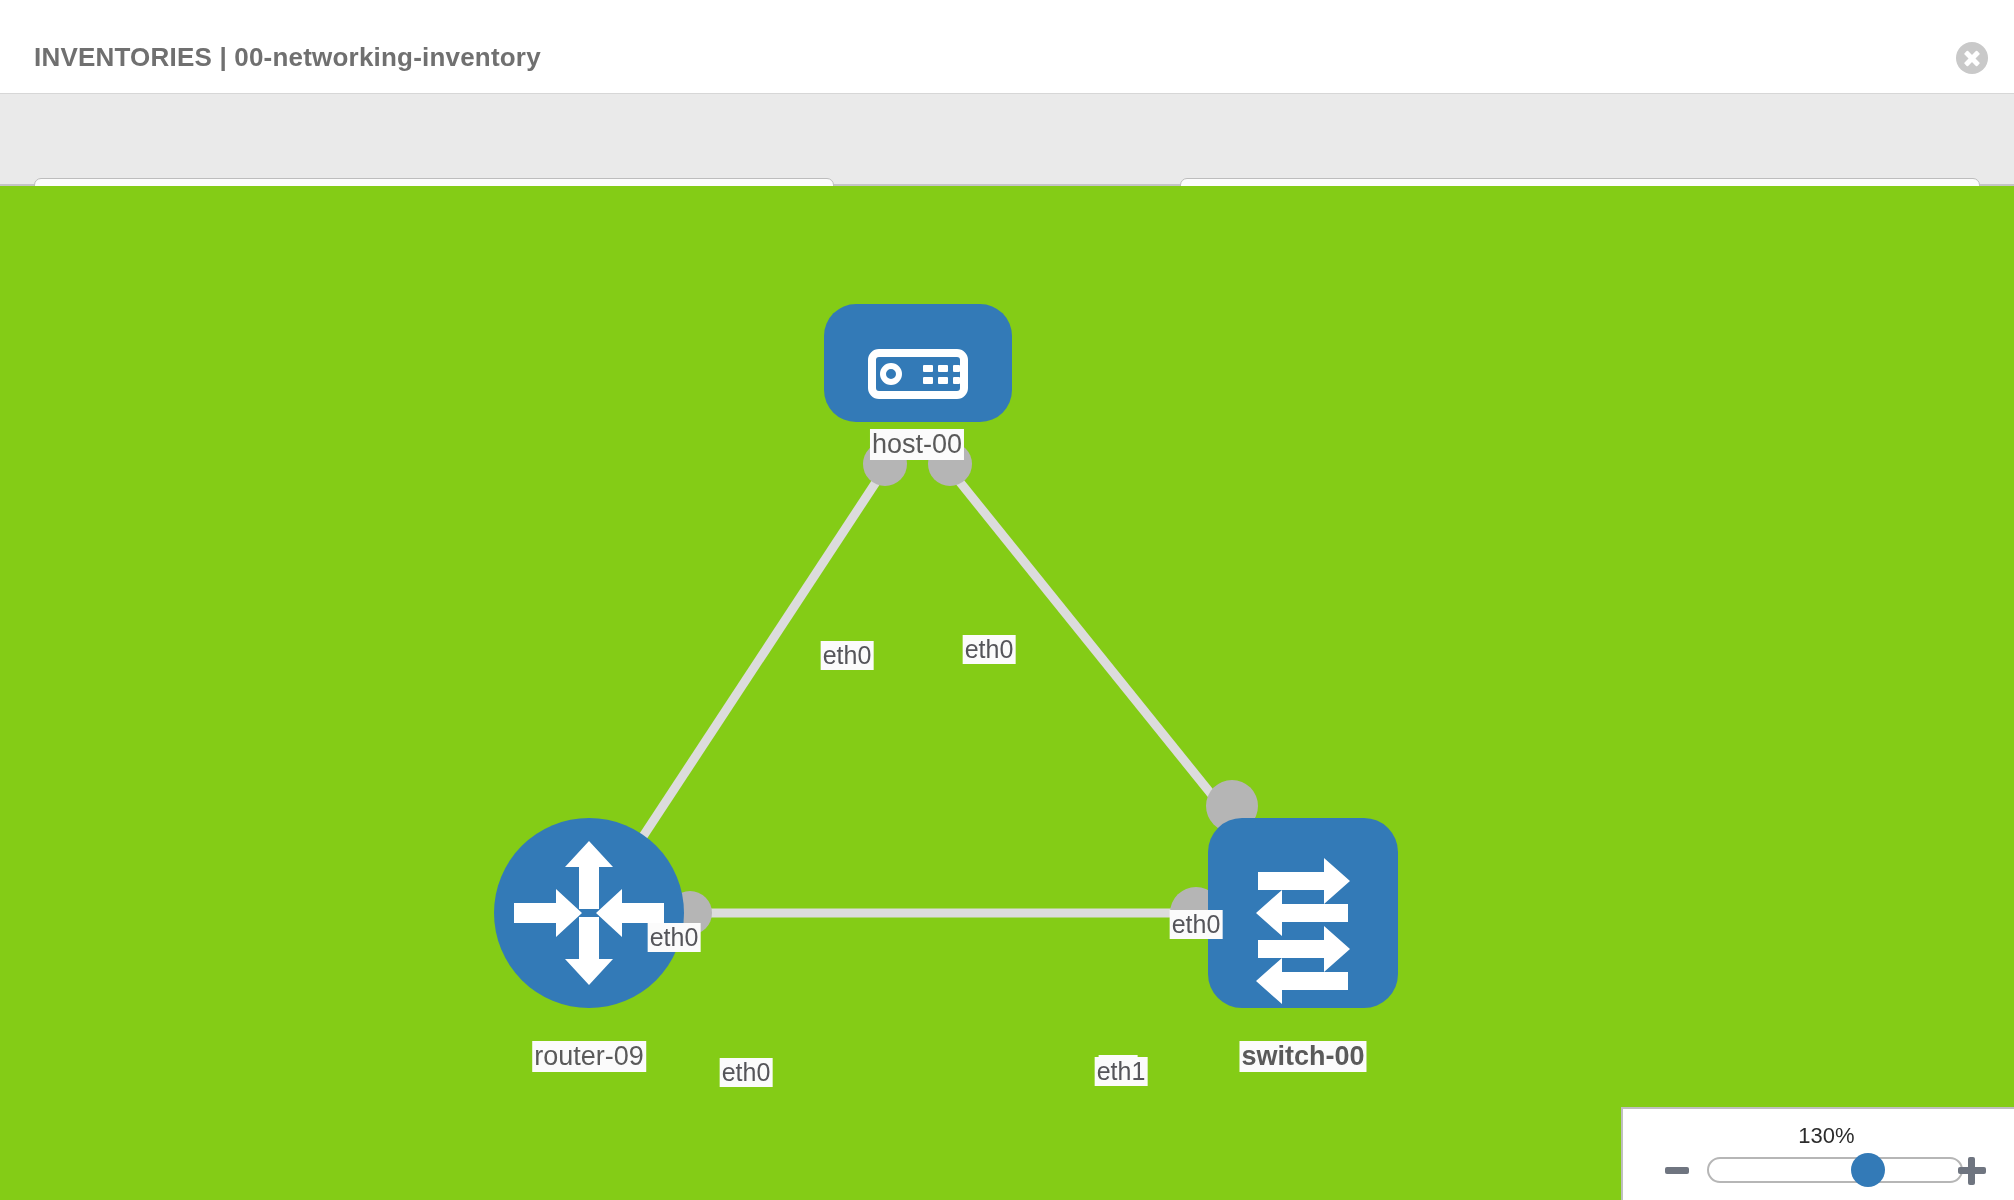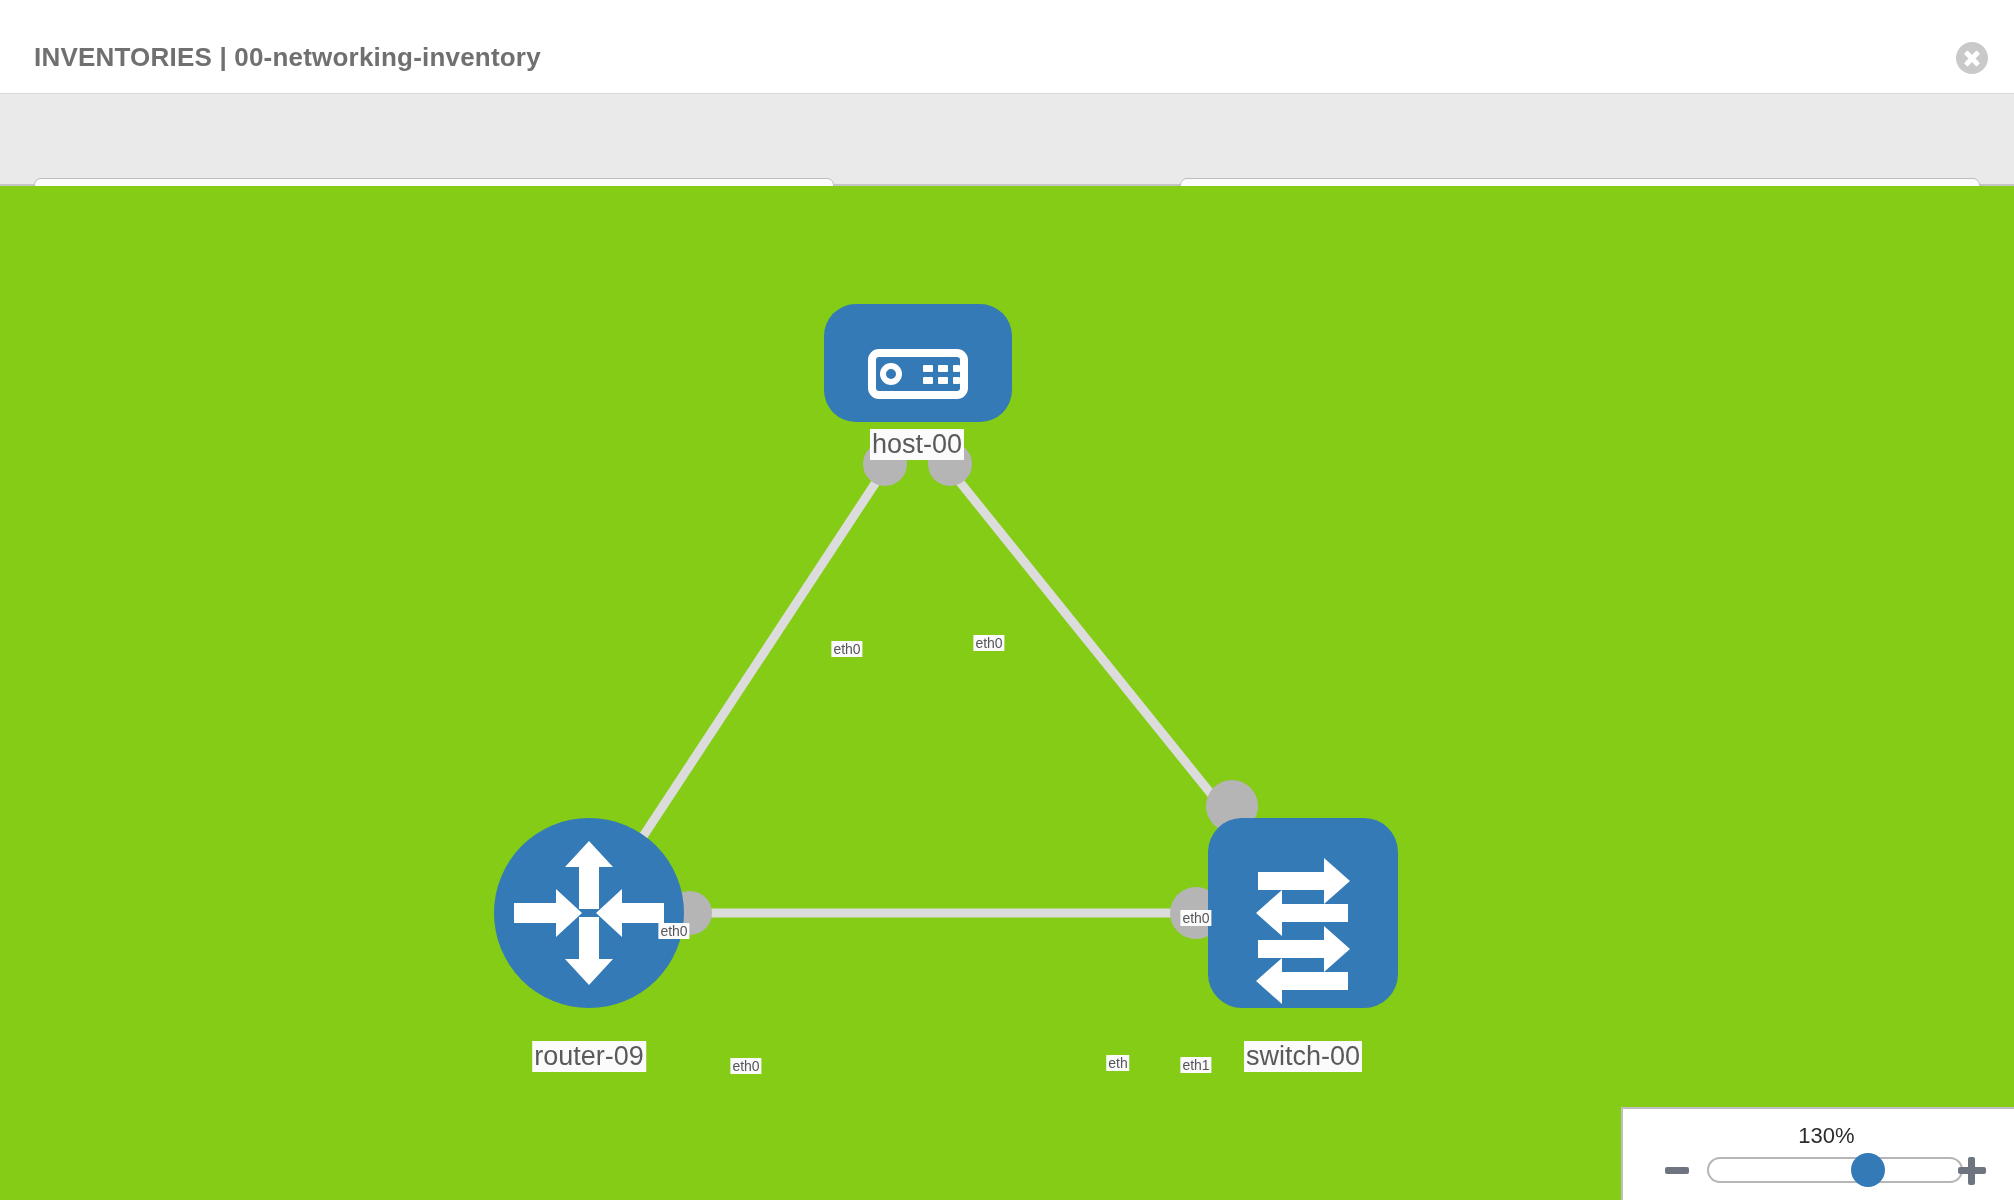--- a/index.html
+++ b/index.html
@@ -133,21 +133,21 @@
     position: absolute;
     font-size: 27px;
     color: #5a5a5a;
     background: #fbfbfb;
     white-space: nowrap;
     padding: 0 2px;
     transform: translateX(-50%);
   }
   .iface-label {
     position: absolute;
-    font-size: 14px;
+    font-size: 25px;
     color: #55555a;
     background: #fbfbfb;
     white-space: nowrap;
     padding: 0 2px;
     transform: translateX(-50%);
     text-align: right;
   }
 
   
   .zoom-panel {
@@ -315,35 +315,35 @@
 
           <path d="M1348 786 h-66 v-14 l-26 23 26 23 v-14 h66 z"></path>
         </g>
       </g>
     </svg>
 
     <div class="node-label" style="left:917px; top:243px;">host-00</div>
 
     <div class="node-label" style="left:589px; top:855px;">router-09</div>
 
-    <div class="node-label" style="left:1303px; top:855px;">switch-00</div>
+    <div class="node-label" style="left:1303px; top:855px;font-weight:bold;">switch-00</div>
 
     <div class="iface-label" style="left:847px; top:455px;">eth0</div>
 
     <div class="iface-label" style="left:989px; top:449px;">eth0</div>
 
     <div class="iface-label" style="left:674px; top:737px;">eth0</div>
 
     <div class="iface-label" style="left:1196px; top:724px;">eth0</div>
 
     <div class="iface-label" style="left:746px; top:872px;">eth0</div>
 
     <div class="iface-label" style="left:1118px; top:869px;">eth</div>
 
-    <div class="iface-label" style="left:1196px; top:871px;">eth1</div>
+    <div class="iface-label" style="left:1121px; top:871px;">eth1</div>
   </div>
 
   <div class="zoom-panel">
     <div class="zoom-value">130%</div>
 
     <div class="zoom-minus"></div>
 
     <div class="zoom-track">
       <div class="zoom-thumb" id="zoom-thumb" style="left: 63%;"></div>
     </div>

